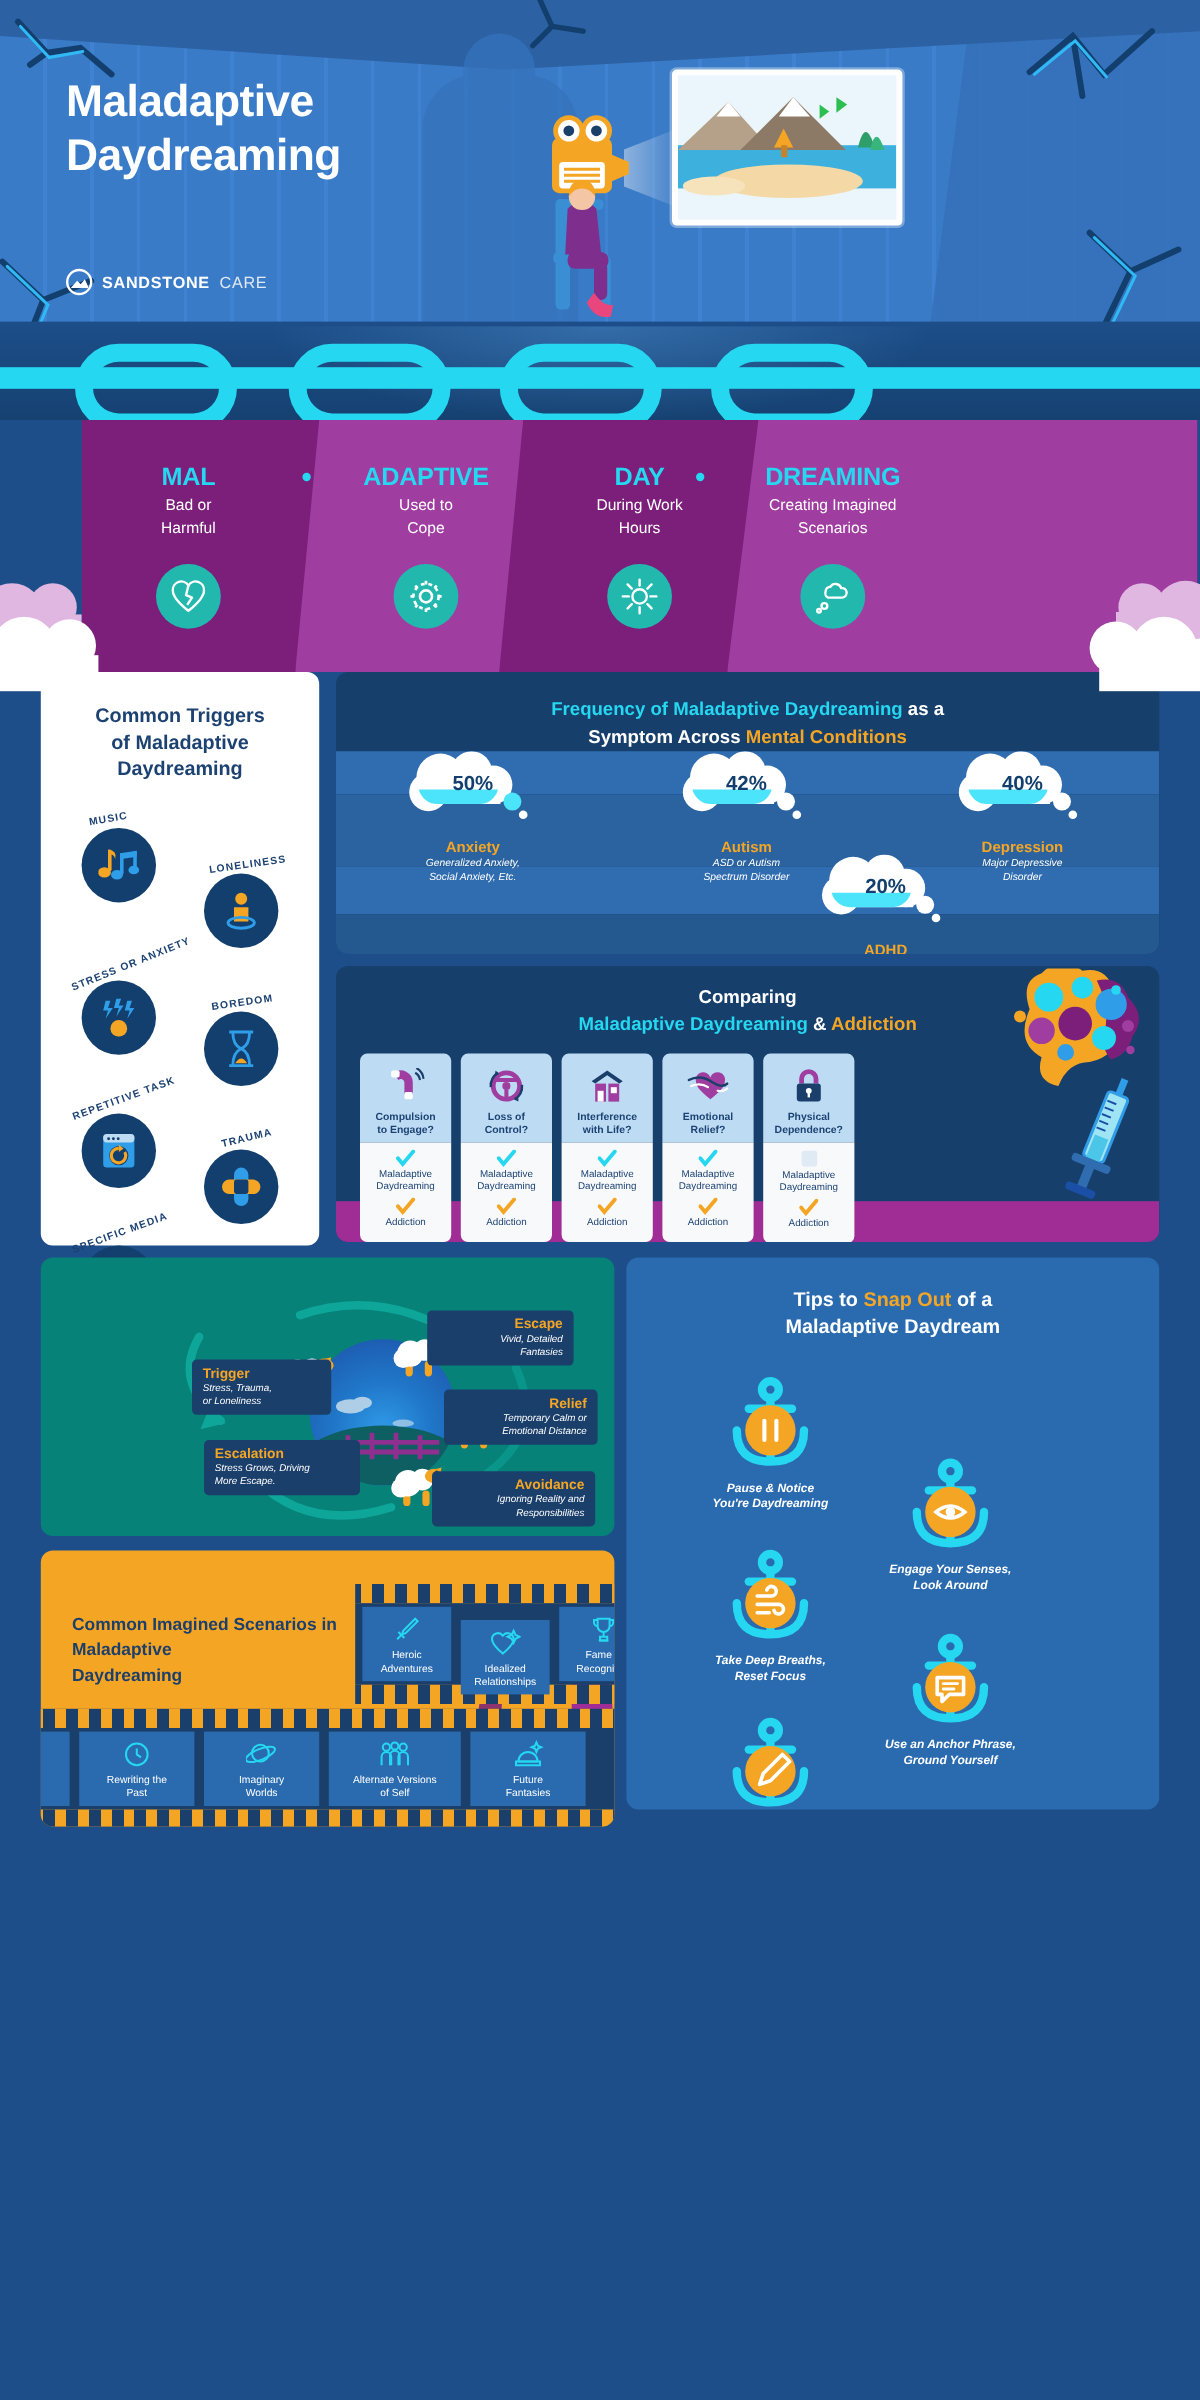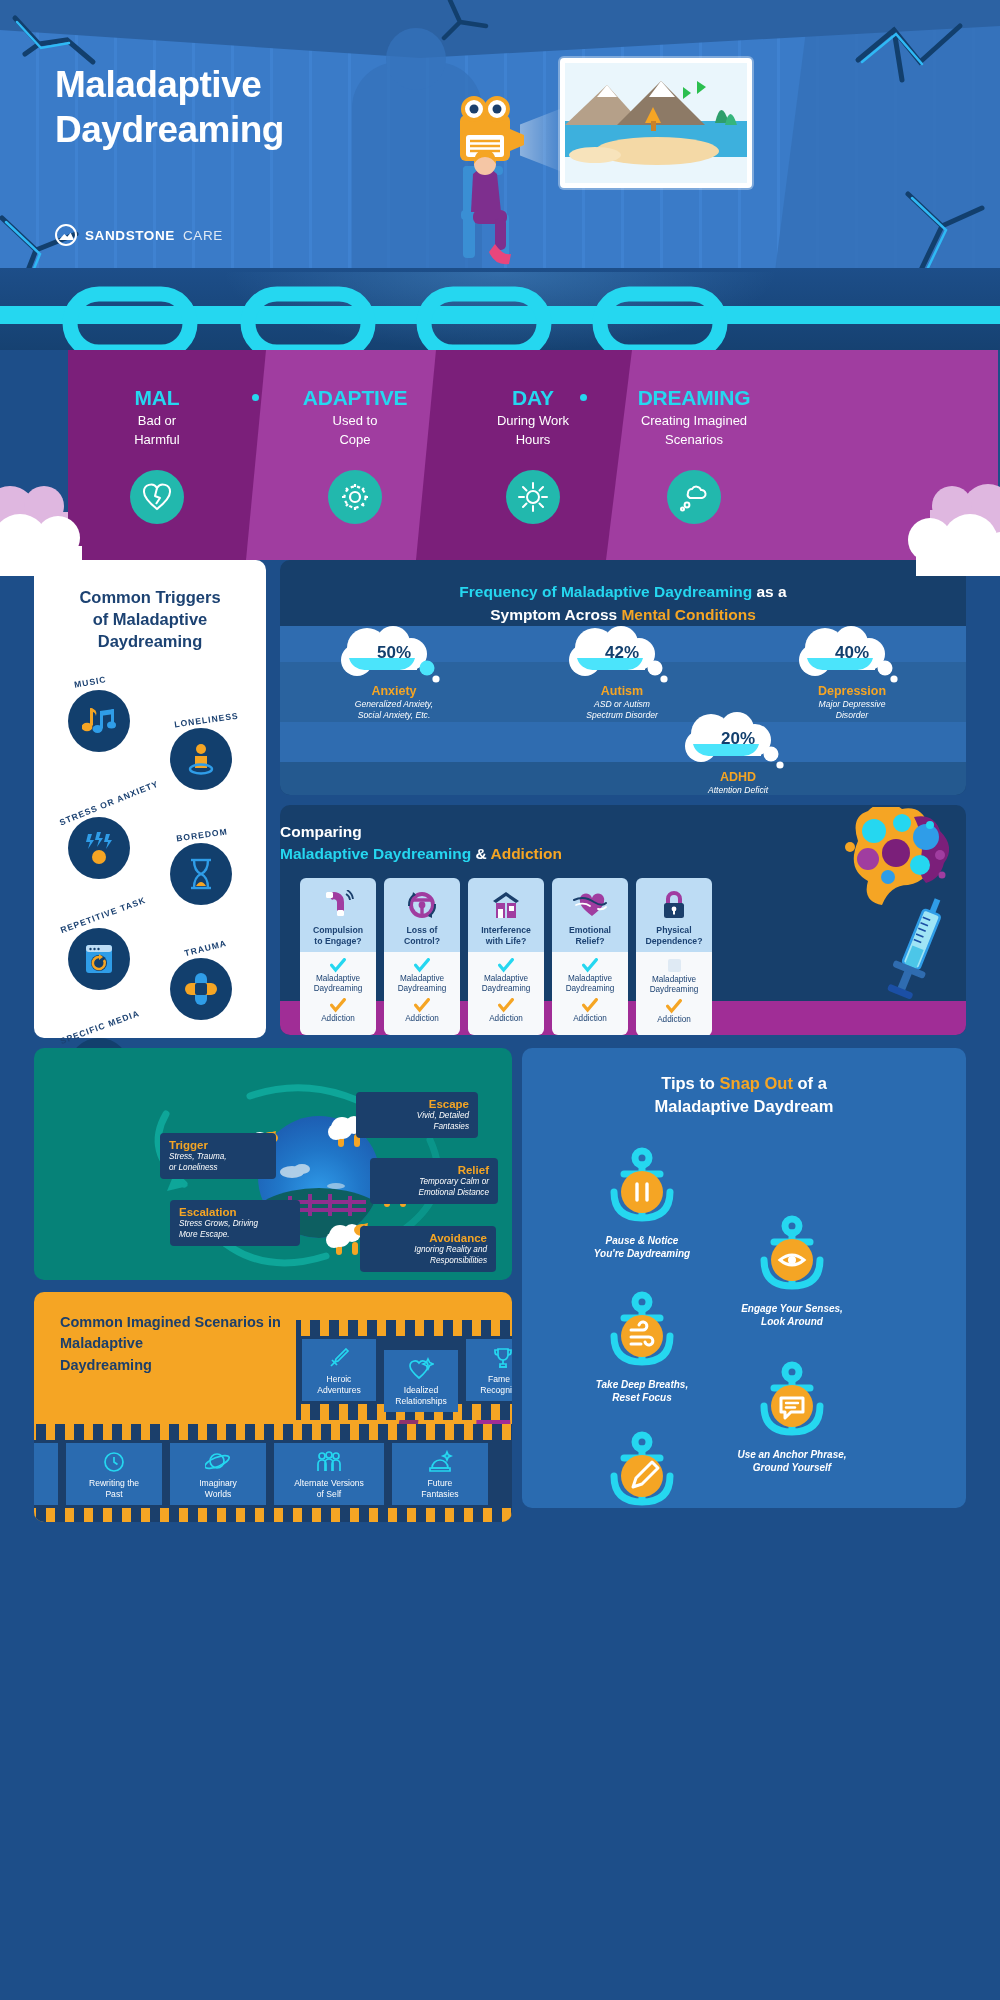--- a/index.html
+++ b/index.html
@@ -80,28 +80,28 @@
     background:#173f6b; border-radius:10px; overflow:hidden; }
   .freq .band { position:absolute; left:0; width:100%; background:#2f6cb0; }
   .freq h2 { position:relative; margin:21px 24px 0; text-align:center;
     font-size:15.5px; font-weight:bold; line-height:1.46; color:#fff; }
   .freq h2 .c { color:#25d7f0; } .freq h2 .o { color:#f5a524; }
   .stat { position:absolute; text-align:center; width:160px; }
   .stat .cl { position:relative; width:100px; height:56px; margin:0 auto; }
   .stat .pct { position:absolute; inset:0; display:flex; align-items:center;
     justify-content:center; color:#123f6d; font-size:17px; font-weight:bold; z-index:3;
     padding-bottom:2px; }
-  .stat .name { margin-top:2px; color:#f5a524; font-size:12.5px; font-weight:bold; }
+  .stat .name { margin-top:17px; color:#f5a524; font-size:12.5px; font-weight:bold; }
   .stat .desc { margin-top:1px; color:#fff; font-size:8.6px; font-style:italic; line-height:1.32; }
 
   
   .cmp { position:absolute; left:280px; top:805px; width:686px; height:230px;
     background:#173f6b; border-radius:10px; overflow:hidden; }
   .cmp .mag { position:absolute; left:0; bottom:0; width:100%; height:34px; background:#a02d96; }
-  .cmp h2 { position:relative; margin:16px 0 0; text-align:left; font-size:15.5px;
+  .cmp h2 { position:relative; margin:16px 0 0; text-align:center; font-size:15.5px;
     font-weight:bold; line-height:1.4; color:#fff; }
   .cmp h2 .c { color:#25d7f0; } .cmp h2 .o { color:#f5a524; }
   .cards { position:relative; margin:14px 0 0 20px; display:flex; gap:8px; }
   .card { width:76px; }
   .card .head { background:#bddcf4; border-radius:6px 6px 0 0; height:74px;
     display:flex; flex-direction:column; align-items:center; justify-content:flex-end;
     padding-bottom:6px; }
   .card .head .ci { height:34px; display:flex; align-items:center; }
   .card .head .ct { color:#1c4272; font-size:8.7px; font-weight:bold; text-align:center;
     line-height:1.24; margin-top:3px; }
@@ -132,21 +132,21 @@
     background:#2a6bb0; border-radius:10px; overflow:hidden; }
   .tips h2 { margin:24px 18px 0; text-align:center; color:#fff; font-size:16.5px;
     font-weight:bold; line-height:1.38; }
   .tips h2 .o { color:#f5a524; }
   .tip { position:absolute; width:200px; }
   .tip .tl { color:#fff; font-size:10px; font-style:italic; font-weight:bold; line-height:1.34; }
 
   
   .film { position:absolute; left:34px; top:1292px; width:478px; height:230px;
     background:#f5a524; border-radius:10px; overflow:hidden; }
-  .film h2 { margin:20px 0 0 26px; color:#1c3f6b; font-size:14.5px; line-height:1.48; width:230px; }
+  .film h2 { margin:52px 0 0 26px; color:#1c3f6b; font-size:14.5px; line-height:1.48; width:230px; }
   .film h2 b { font-weight:bold; }
   .strip { position:absolute; background:#1b3f6b; }
   .perf { position:absolute; top:0; left:0; height:100%; width:100%;
     background:repeating-linear-gradient(90deg,transparent 0 5px,#f5a524 5px 14px,transparent 14px 19px); }
   .frame { position:absolute; background:#2a6bb0; display:flex; flex-direction:column;
     align-items:center; justify-content:center; }
   .frame .fi { height:26px; display:flex; align-items:center; }
   .frame .ft { color:#fff; font-size:8.6px; text-align:center; line-height:1.24; margin-top:3px; }
   .hair { position:absolute; right:0; bottom:0; width:160px; height:185px; }
 

